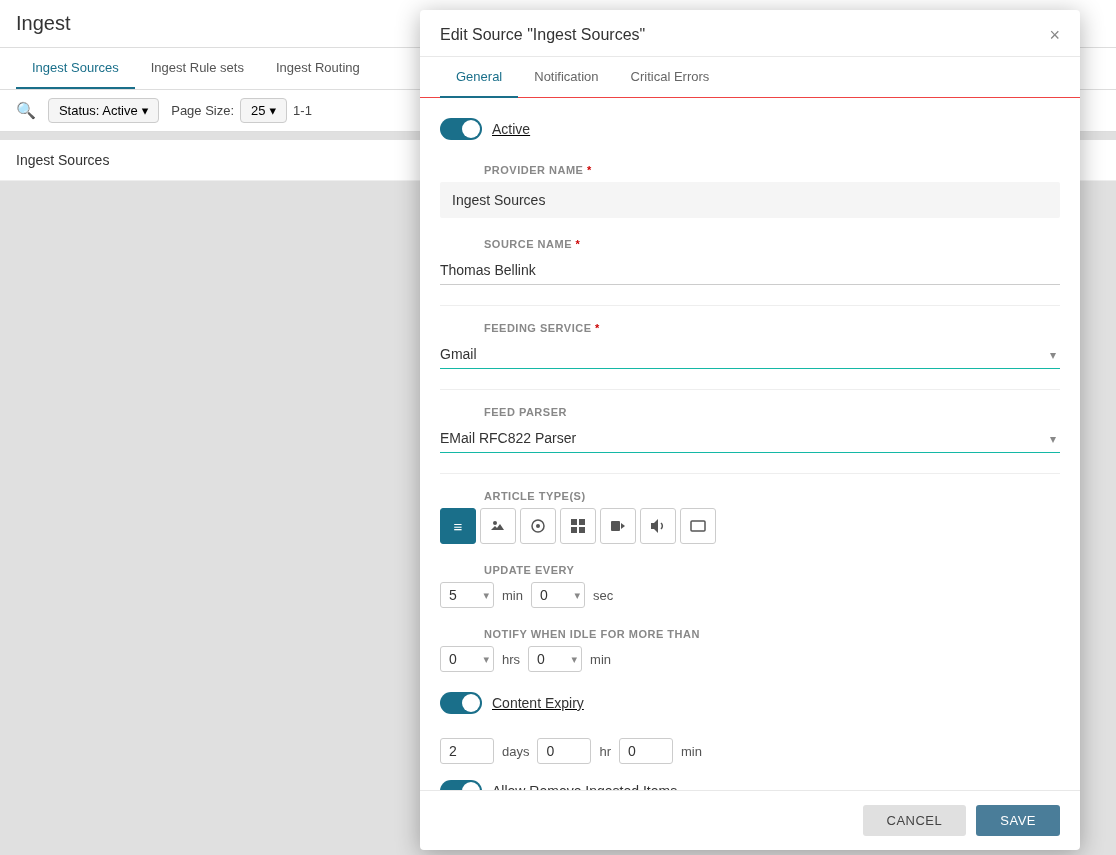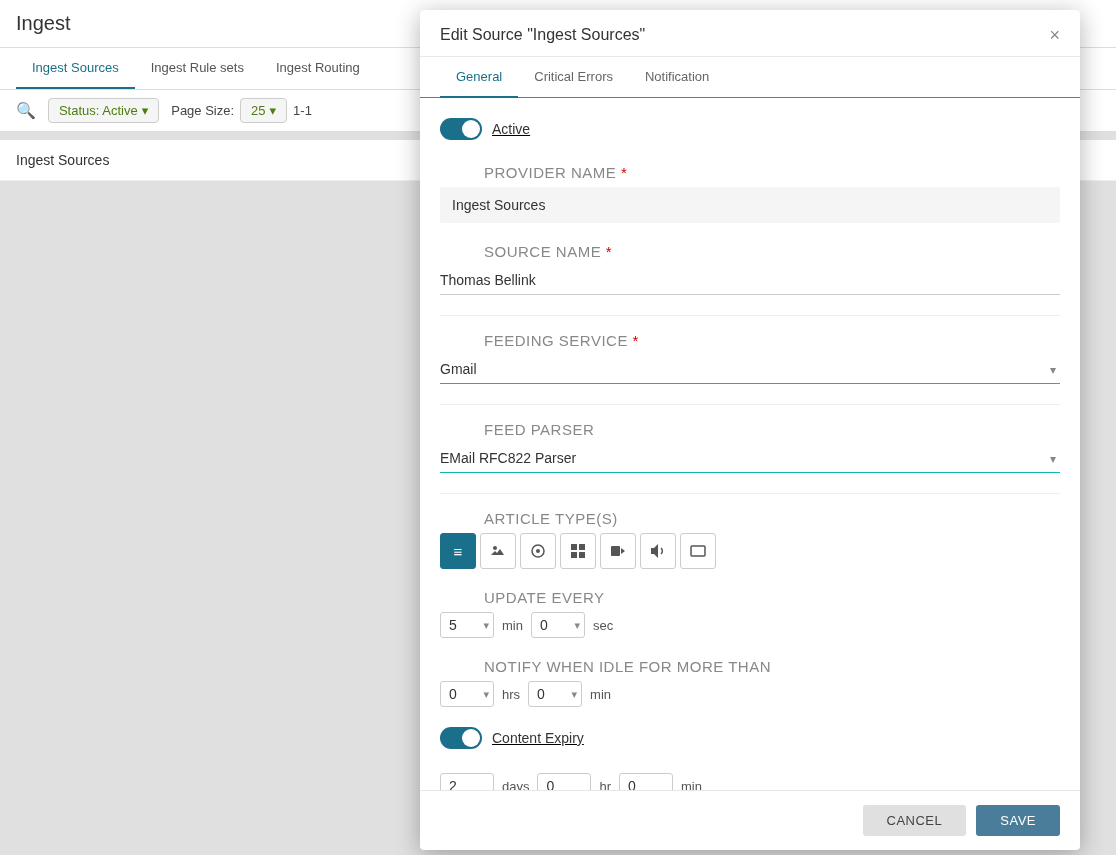--- a/index.html
+++ b/index.html
@@ -33,21 +33,21 @@
       background: #fff;
       padding: 8px 16px;
       display: flex; align-items: center; gap: 12px;
       border-bottom: 1px solid #ddd;
     }
     .bg-search-icon {
       color: #777; font-size: 16px;
     }
     .bg-status {
       background: #f5f5f5; border: 1px solid #ccc; border-radius: 4px;
-      padding: 4px 10px; font-size: 13px; color: #4d7c0f;
+      padding: 4px 10px; font-size: 13px; color: #000000;
       display: flex; align-items: center; gap: 4px;
     }
     .bg-pagesize {
       display: flex; align-items: center; gap: 6px; font-size: 13px; color: #444;
     }
     .bg-content {
       padding: 8px 0;
     }
     .bg-row {
       background: #fff; padding: 12px 16px; font-size: 14px; color: #333;
@@ -110,21 +110,21 @@
       position: absolute; top: 2px; left: 22px; width: 18px; height: 18px;
       background: #fff; border-radius: 50%;
       transition: left 0.2s;
     }
     .toggle-label {
       font-size: 14px; color: #333;
     }
 
     
     .field-label {
-      font-size: 15px; font-weight: 400; color: #888; letter-spacing: 0.5px;
+      font-size: 11px; font-weight: 700; color: #888; letter-spacing: 0.5px;
       text-transform: uppercase; margin-bottom: 6px; padding-left: 44px;
     }
     .required { color: #c00; }
     .field-input {
       width: 100%; border: none; border-bottom: 1px solid #ccc;
       padding: 6px 0; font-size: 14px; color: #333; background: transparent;
       outline: none;
     }
     .field-input-box {
       width: 100%; border: none; background: #f5f5f5;
@@ -244,24 +244,24 @@
 <div class="modal">
   <div class="modal-header">
     <span class="modal-title">Edit Source "Ingest Sources"</span>
     <button class="modal-close">×</button>
   </div>
   <div class="modal-tabs">
     <div class="modal-tab active">
       <span>General</span>
     </div>
     <div class="modal-tab">
+      <span>Notification</span>
+    </div>
+    <div class="modal-tab">
       <span>Critical Errors</span>
-    </div>
-    <div class="modal-tab">
-      <span>Notification</span>
     </div>
   </div>
   <div class="modal-body">
 
     <div class="toggle-row">
       <label class="toggle">
 
         <div class="toggle-track">
             <div class="toggle-thumb"></div>
           </div>

